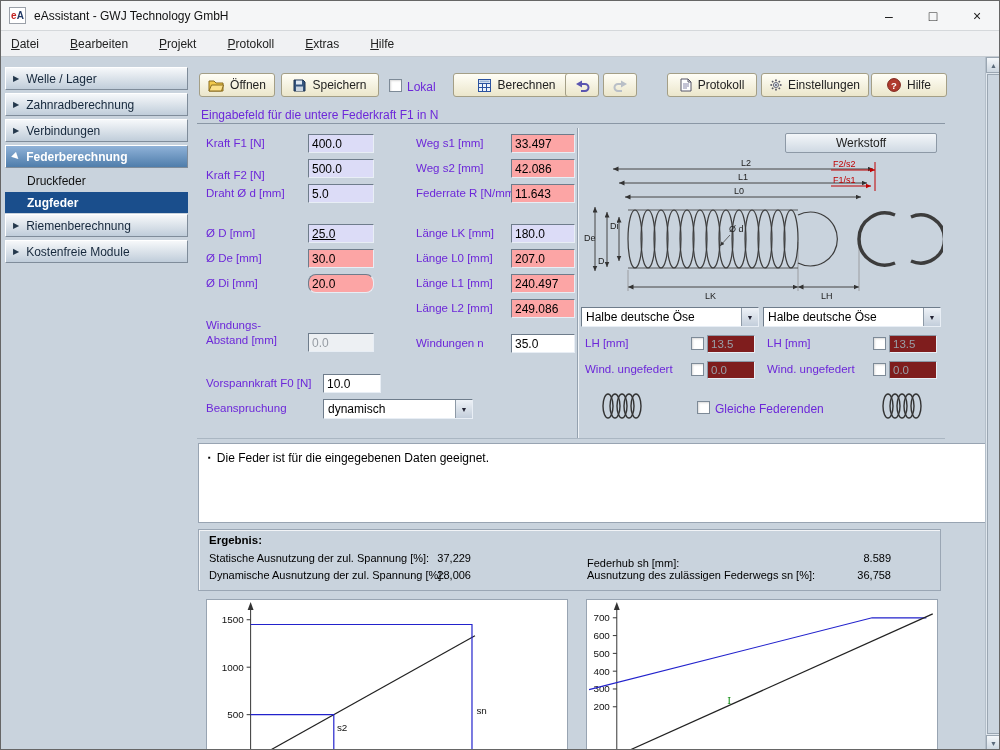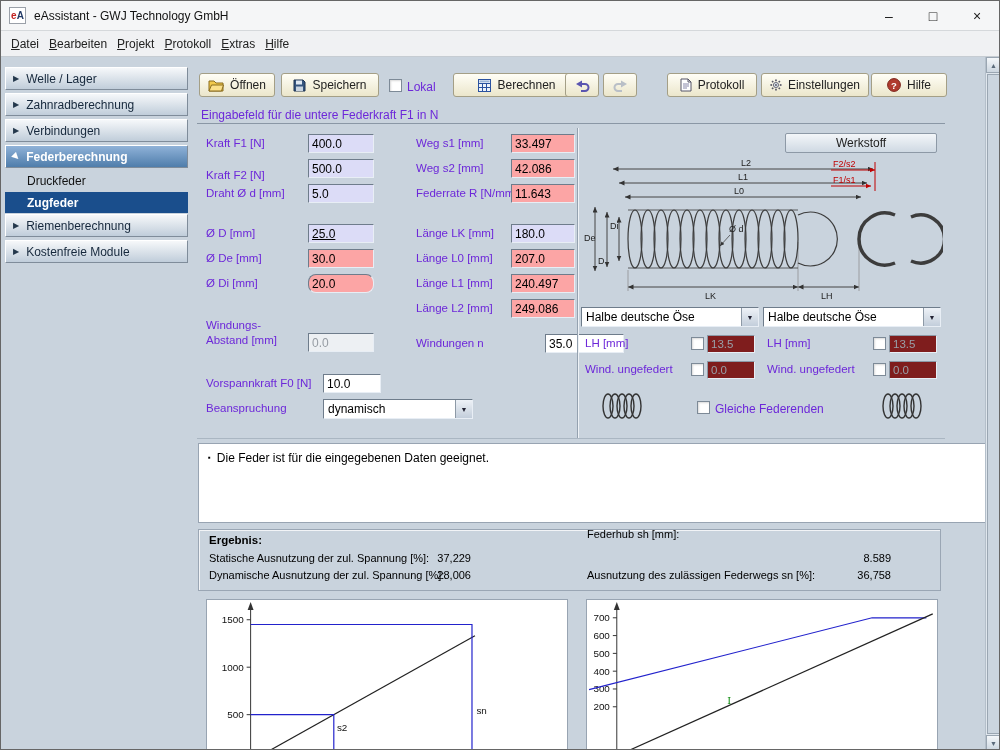--- a/index.html
+++ b/index.html
@@ -15,21 +15,21 @@
     margin:0 8px 0 8px; font-size:10px; font-weight:bold; display:flex; align-items:center; justify-content:center; }
   .ic-e { color:#c22222; } .ic-a { color:#223a66; }
   .title-text { font-size:12px; color:#111; }
   .win-controls { margin-left:auto; display:flex; height:100%; }
   .wbtn { width:44px; height:100%; display:flex; align-items:center; justify-content:center;
     font-size:14px; color:#222; cursor:default; }
 
   
   #menubar { position:absolute; left:0; top:30px; width:100%; height:26px;
     background:#f0f1f3; border-bottom:1px solid #c6ccd2; display:flex; align-items:center;
-    gap:10px; padding:0 10px; font-size:12px; color:#222; }
+    gap:31px; padding:0 10px; font-size:12px; color:#222; }
   .menu-item u { text-decoration:underline; }
 
   
   #sidebar { position:absolute; left:4px; top:66px; width:183px; }
   .side-group { height:23px; margin-bottom:3px; display:flex; align-items:center; padding-left:7px;
     font-size:12px; color:#16283c; background:linear-gradient(#f6f8fa,#c0cdda);
     border:1px solid; border-color:#ffffff #7f8c9a #7f8c9a #ffffff; }
   .side-group .arr { font-size:8px; margin-right:7px; color:#24384c; }
   .side-active { background:linear-gradient(#8fb2d8,#4f7dab); color:#fff; font-weight:bold; }
   .side-active .arr { color:#fff; display:inline-block; transform:rotate(45deg); }
@@ -257,21 +257,21 @@
   <input class="fbox yel" style="left: 510px; top: 183px; width: 64px;" readonly="" value="11.643">
   <div class="flabel" style="left:415px;top:226px">Länge LK [mm]</div>
   <input class="fbox lav" style="left: 510px; top: 223px; width: 64px;" value="180.0">
   <div class="flabel" style="left:415px;top:251px">Länge L0 [mm]</div>
   <input class="fbox yel" style="left: 510px; top: 248px; width: 64px;" readonly="" value="207.0">
   <div class="flabel" style="left:415px;top:276px">Länge L1 [mm]</div>
   <input class="fbox yel" style="left: 510px; top: 273px; width: 64px;" readonly="" value="240.497">
   <div class="flabel" style="left:415px;top:301px">Länge L2 [mm]</div>
   <input class="fbox yel" style="left: 510px; top: 298px; width: 64px;" readonly="" value="249.086">
   <div class="flabel" style="left:415px;top:336px">Windungen n</div>
-  <input class="fbox wht" style="left: 510px; top: 333px; width: 79px; margin-left: 34px;" value="35.0">
+  <input class="fbox wht" style="left: 510px; top: 333px; width: 64px;" value="35.0">
 
   <div class="vline" style="left:576px;top:127px;height:310px"></div>
   <div class="hline" style="left:196px;top:437px;width:748px;background:#aab6c2"></div>
 
   <div class="panelbtn" style="left:784px;top:132px;width:152px">Werkstoff</div>
 
   <svg class="abs" style="left:582px;top:156px" width="360" height="146" viewBox="0 0 360 146">
     <defs>
       <marker id="mA" markerWidth="7" markerHeight="7" refX="5.5" refY="2.5" orient="auto-start-reverse">
           <path d="M0,0 L5.5,2.5 L0,5 Z" fill="#333"></path>
@@ -383,21 +383,21 @@
   <div id="messagebox">
     <span class="bullet">▪</span><span>Die Feder ist für die eingegebenen Daten geeignet.</span>
   </div>
 
   <div id="resultbox"></div>
   <div class="res-label res-title" style="left:208px;top:533px">Ergebnis:</div>
   <div class="res-label" style="left:208px;top:551px">Statische Ausnutzung der zul. Spannung [%]:</div>
   <div class="res-value" style="left:410px;top:551px">37,229</div>
   <div class="res-label" style="left:208px;top:568px">Dynamische Ausnutzung der zul. Spannung [%]:</div>
   <div class="res-value" style="left:410px;top:568px">28,006</div>
-  <div class="res-label" style="left:586px;top:527px">Federhub sh [mm]:</div>
+  <div class="res-label" style="left:586px;top:556px">Federhub sh [mm]:</div>
   <div class="res-value" style="left:830px;top:551px">8.589</div>
   <div class="res-label" style="left:586px;top:568px">Ausnutzung des zulässigen Federwegs sn [%]:</div>
   <div class="res-value" style="left:830px;top:568px">36,758</div>
 
   <div class="chartbox" style="left:205px;top:598px;width:362px">
     <svg id="chart1" viewBox="0 0 362 170">
         <line x1="43" y1="8" x2="43" y2="170" stroke="#333" stroke-width="1"></line>
         <polygon points="40,10 46,10 43,2" fill="#333"></polygon>
         <line x1="39" y1="116.0225988700565" x2="43" y2="116.0225988700565" stroke="#333"></line>
         <text x="36" y="119.5225988700565" text-anchor="end" font-size="10" fill="#111" font-family="Liberation Sans, sans-serif">500</text>

